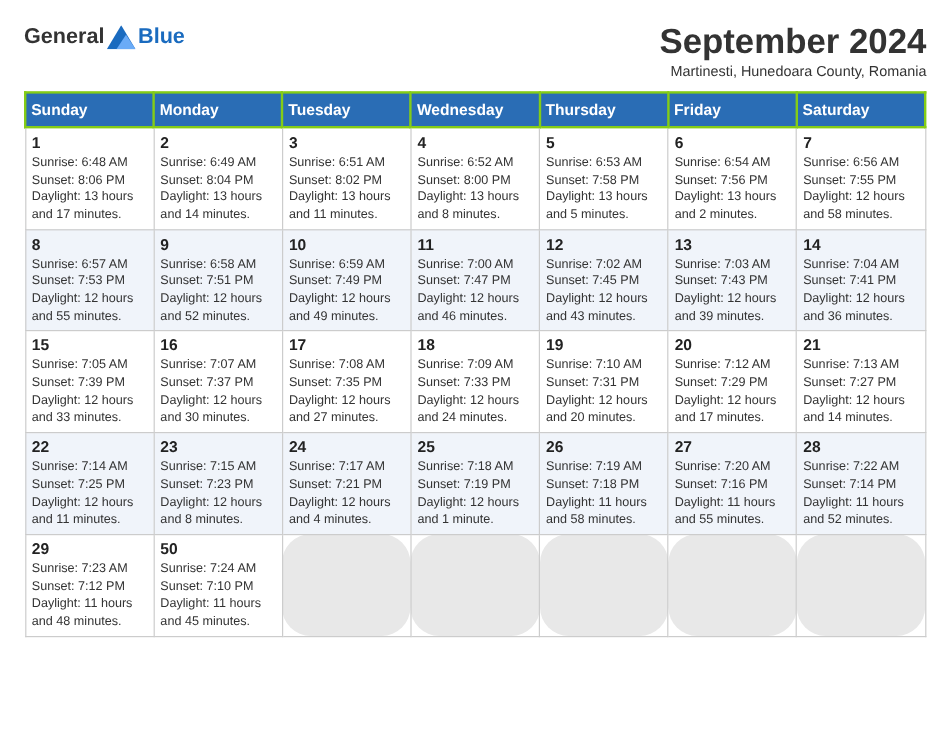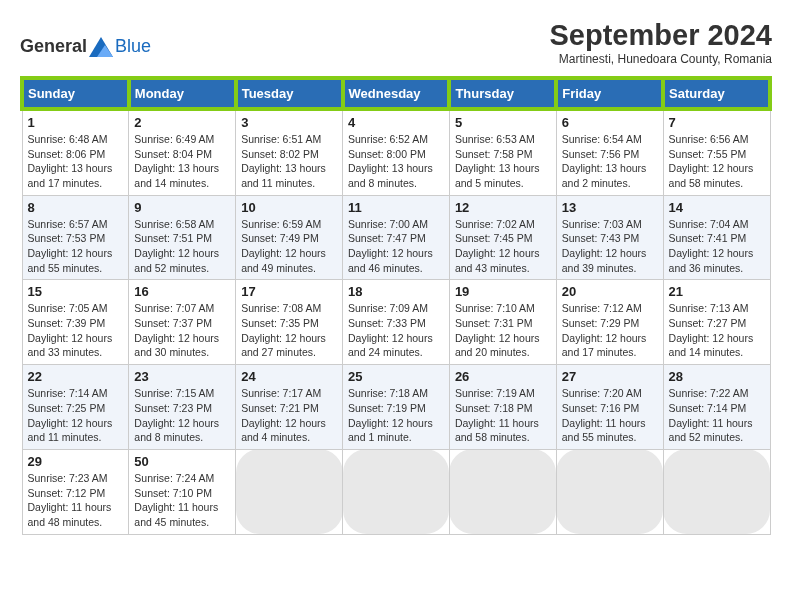--- a/index.html
+++ b/index.html
@@ -16,32 +16,31 @@
       justify-content: space-between;
       margin-bottom: 10px;
     }
     .logo {
       display: flex;
       flex-direction: column;
       align-items: flex-start;
     }
     .logo-text {
       display: flex;
-      align-items: flex-end;
+      align-items: center;
     }
     .logo-general {
       font-size: 18px;
       font-weight: bold;
       color: #333;
     }
     .logo-blue {
       font-size: 18px;
-      font-weight: normal;
+      font-weight: bold;
       color: #1a6bbf;
-      margin-top: 16px;
     }
     .logo-icon {
       width: 24px;
       height: 20px;
       margin: 0 2px;
     }
     .title-section {
       text-align: right;
     }
     .month-title {
@@ -59,21 +58,21 @@
       border-collapse: collapse;
       font-size: 11px;
     }
     .calendar th {
       background-color: #2a6db5;
       color: white;
       padding: 6px 4px;
       text-align: left;
       font-size: 13px;
       font-weight: bold;
-      border: 4px solid #84cc16;
+      border: 2px solid #84cc16;
     }
     .calendar td {
       border: 1px solid #ccc;
       padding: 4px 5px;
       vertical-align: top;
       width: calc(100% / 7);
       min-height: 70px;
       background: #fff;
     }
     .calendar tr:nth-child(even) td {

